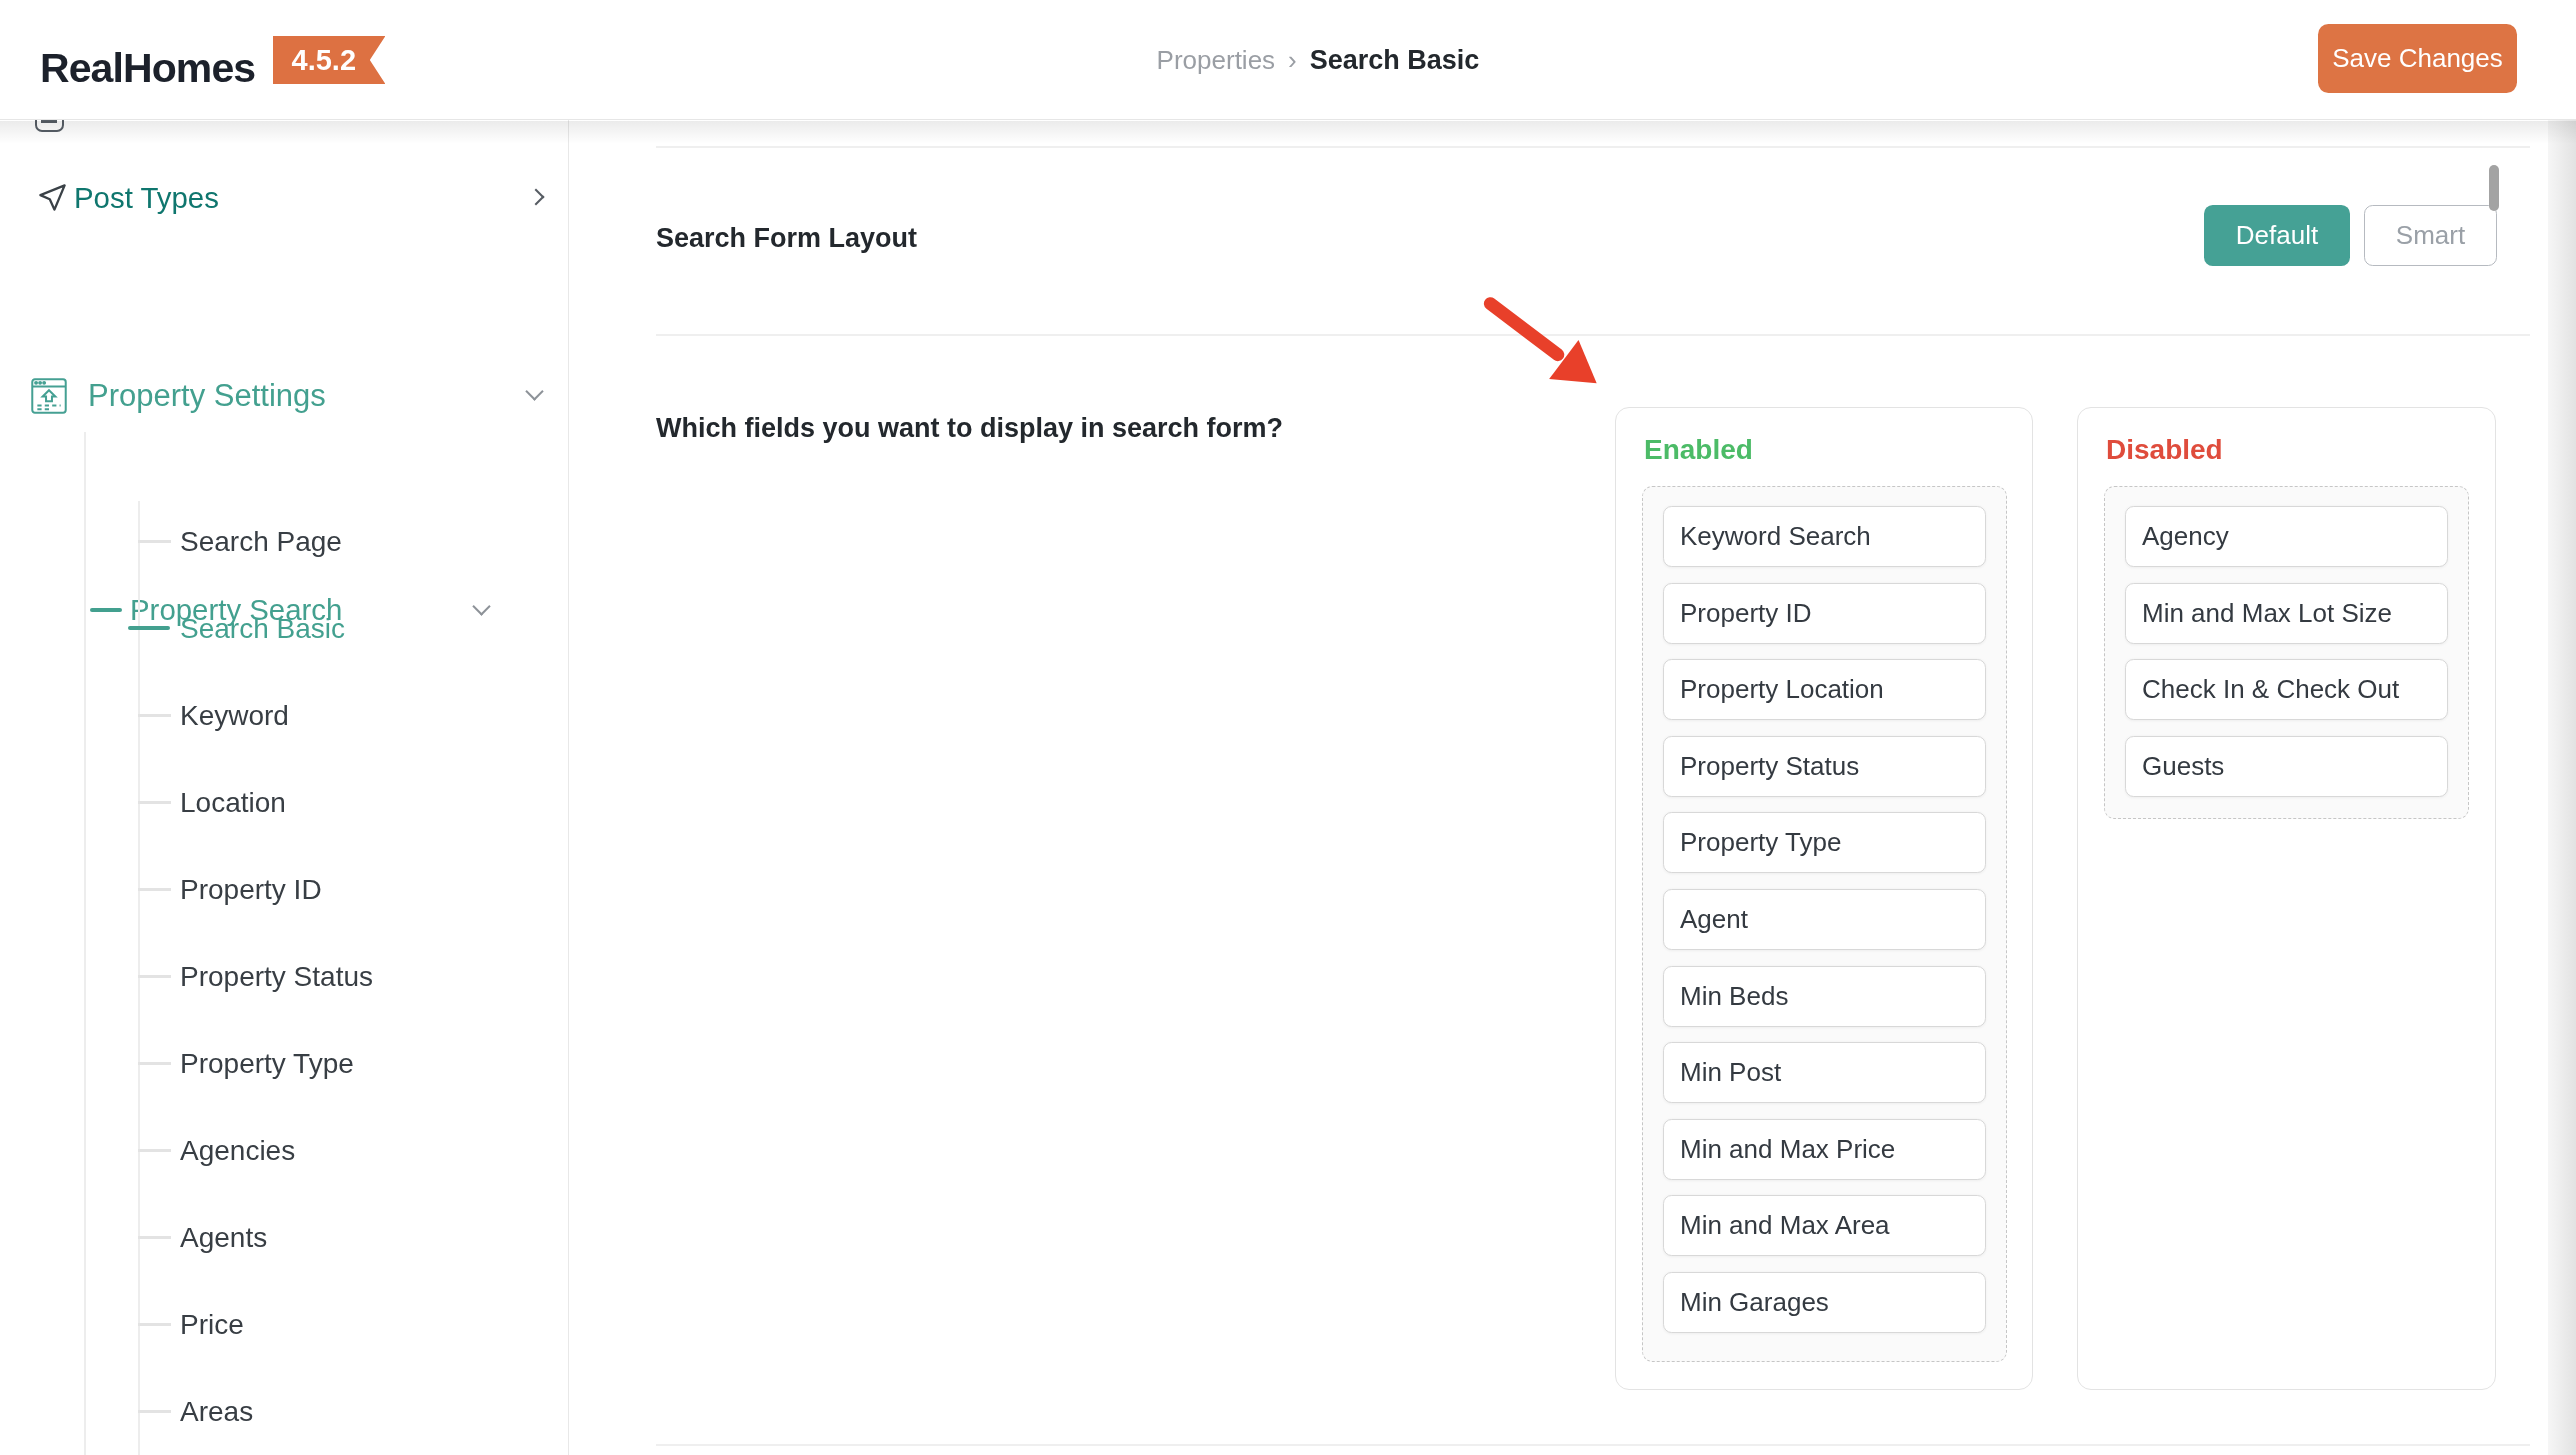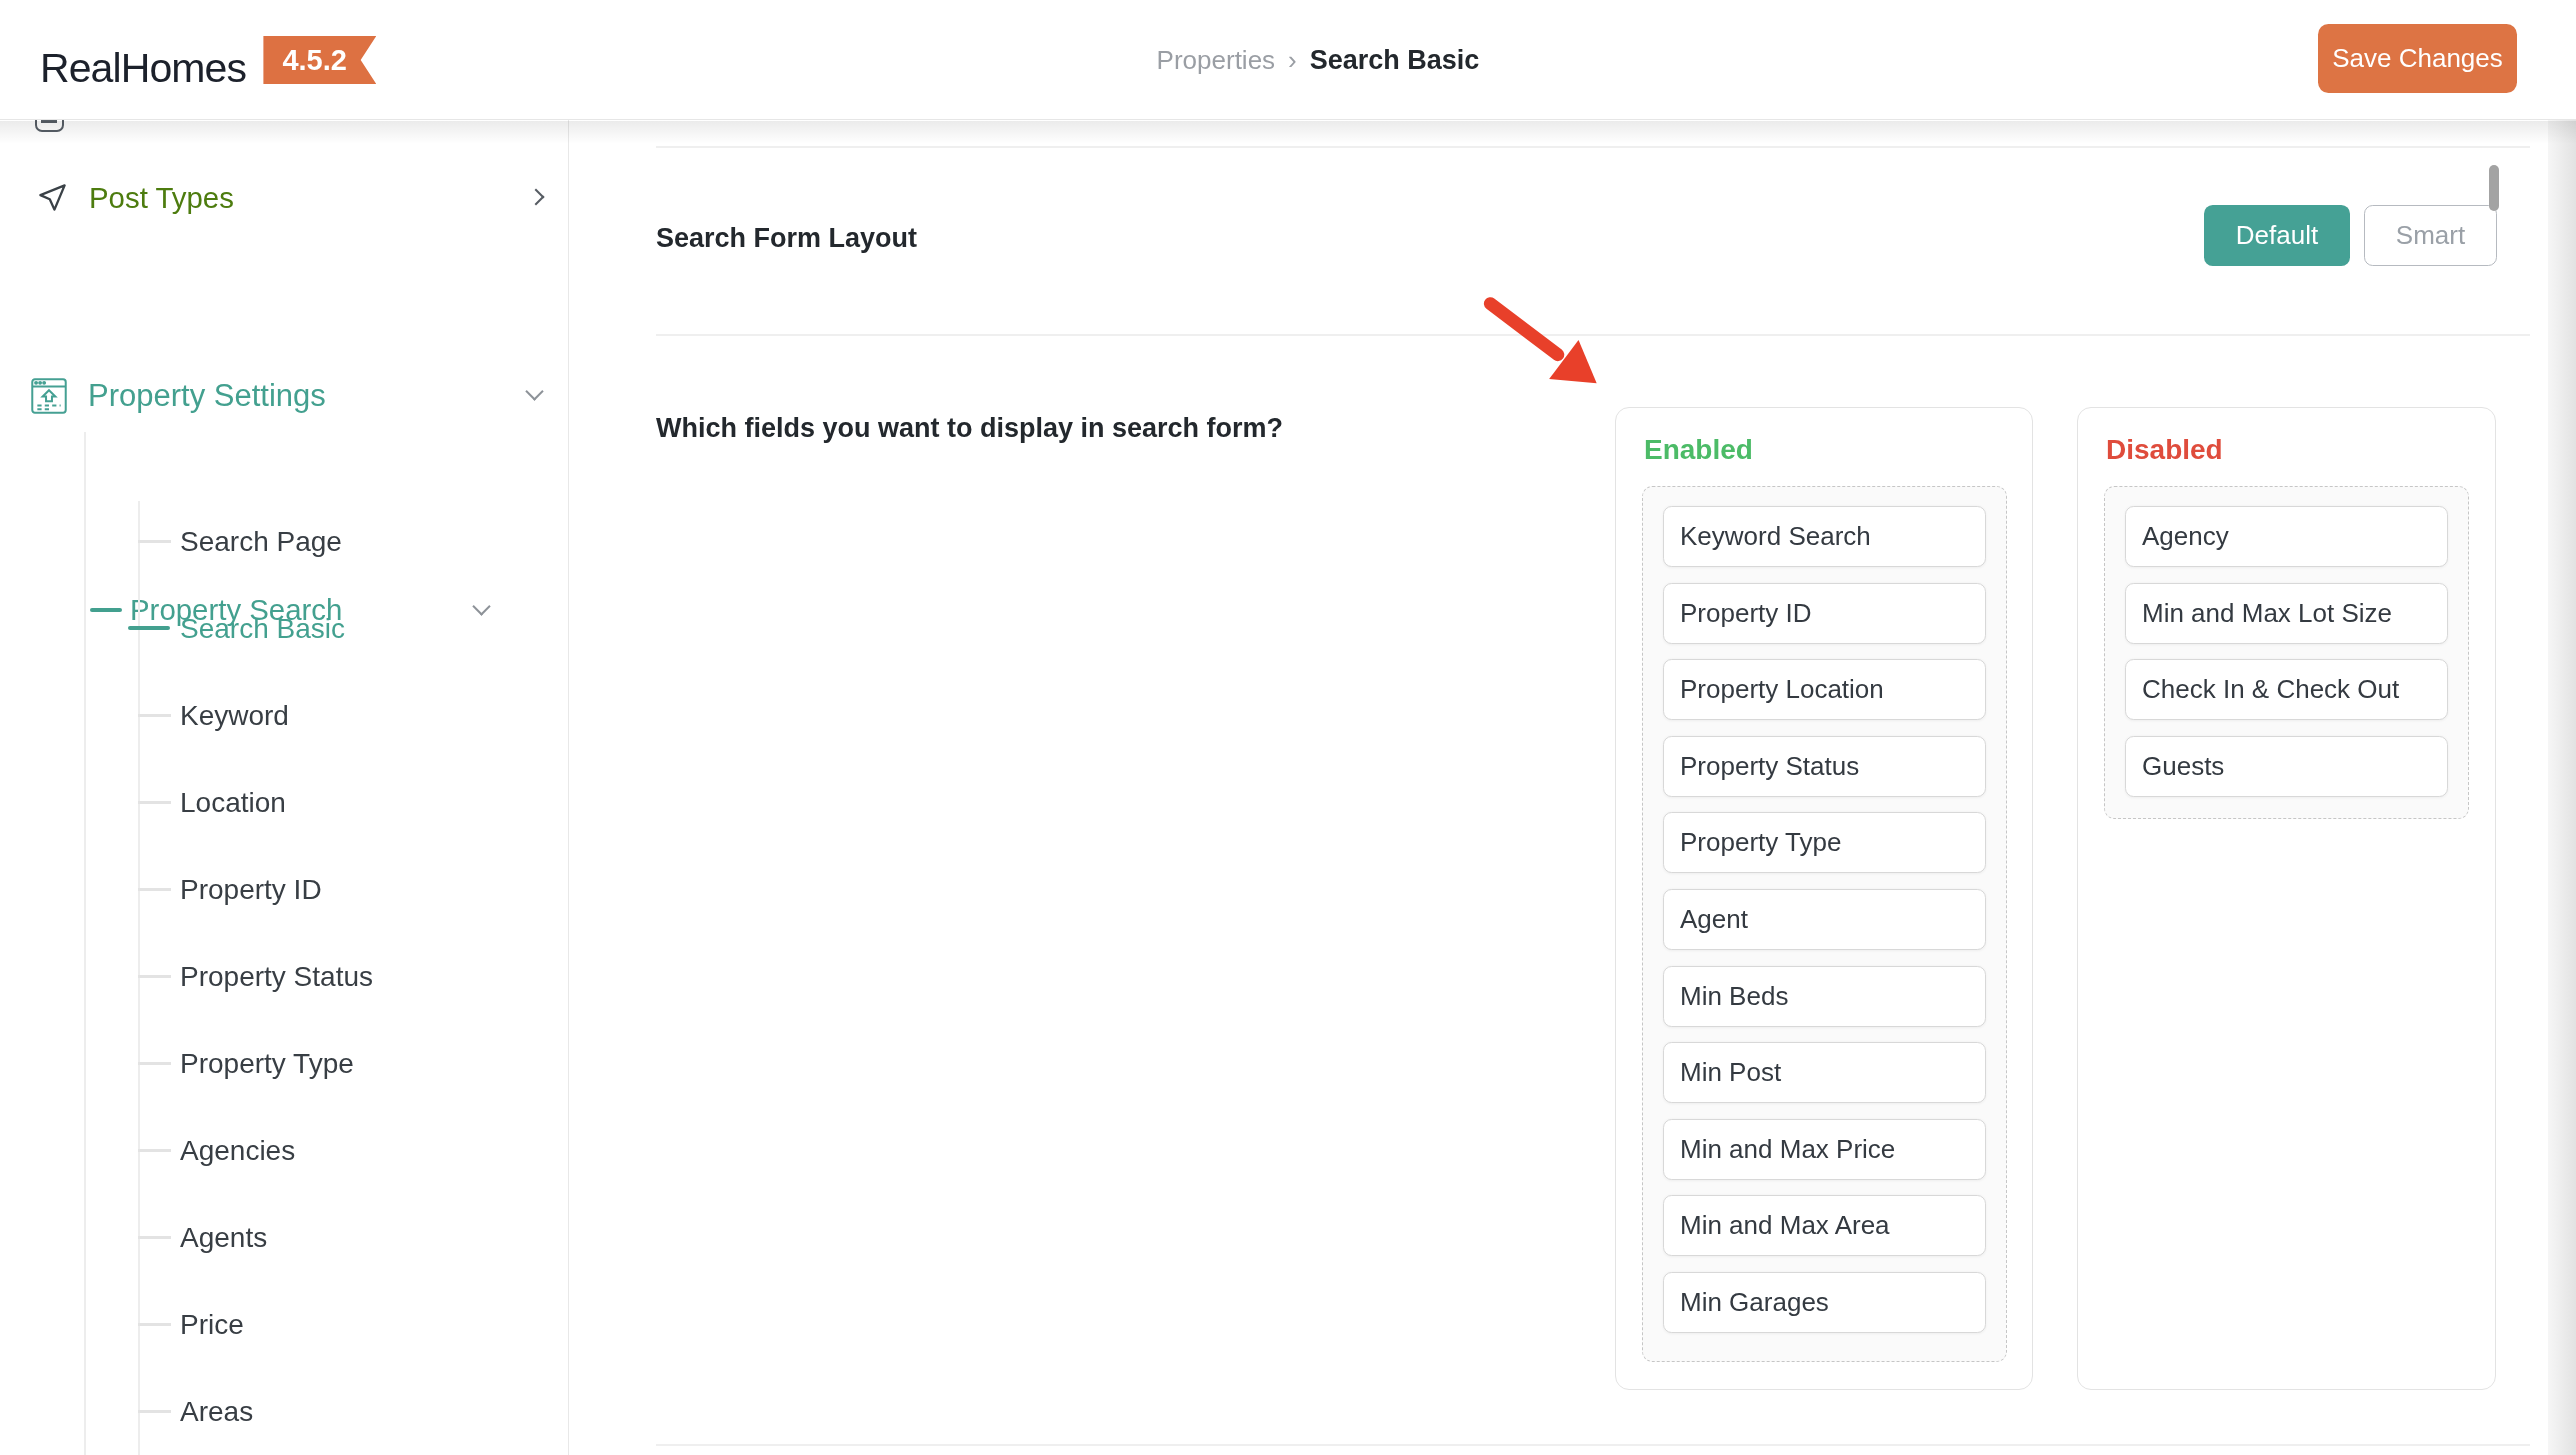--- a/index.html
+++ b/index.html
@@ -4,21 +4,21 @@
 <style>
   * { margin:0; padding:0; box-sizing:border-box; }
   html,body { width:2576px; height:1455px; overflow:hidden; background:#fff;
     font-family:"Liberation Sans", sans-serif; }
   .canvas { position:relative; width:2576px; height:1455px; background:#fff; overflow:hidden; }
 
   
   .header { position:absolute; left:0; top:0; width:2576px; height:120px; background:#fff;
     border-bottom:1.7px solid #e6e6e6; z-index:10; }
   .brand { position:absolute; left:40px; top:0; height:120px; display:flex; align-items:center; gap:17.3px; }
-  .logo { font-size:41px; font-weight:400; color:#1c212b; letter-spacing:-0.9px;margin-top:16px; }
+  .logo { font-size:41px; font-weight:700; color:#1c212b; letter-spacing:-0.9px;margin-top:16px; }
   .badge { background:#dd7142; color:#fff; font-size:29px; font-weight:700;
     padding:9.5px 29.4px 9.5px 19px; line-height:1;
     clip-path:polygon(0 0,100% 0,calc(100% - 15.6px) 50%,100% 100%,0 100%); }
   .breadcrumb { position:absolute; left:50%; top:0; transform:translateX(calc(-50% + 30px));
     height:120px; display:flex; align-items:center; gap:13px; font-size:26px; }
   .crumb-parent, .crumb-sep { color:#9a9ea4; }
   .crumb-current { color:#23282d; font-weight:700; font-size:27px; }
   .save-btn { position:absolute; right:59px; top:24px; width:199px; height:69px;
     background:#dd7444; border:none; border-radius:10.4px; color:#fff; font-size:26px;
     font-family:"Liberation Sans",sans-serif; cursor:pointer; }
@@ -27,21 +27,21 @@
 
   
   .sidebar { position:absolute; left:0; top:120px; width:569px; height:1336px; background:#fff;
     border-right:1.7px solid #e8e8e8; z-index:2; overflow:hidden; }
   .cut-icon { position:absolute; left:35px; top:-26px; width:29.4px; height:38px;
     border:2.6px solid #575e66; border-radius:7px; }
   .cut-icon .inner-line { position:absolute; left:4.3px; top:24px; width:15.6px; height:2.6px; background:#575e66; }
 
   .nav-row { position:absolute; left:0; width:569px; display:flex; align-items:center; cursor:pointer; }
   .row-post-types { top:48px; height:59px; padding-left:37px; }
-  .row-post-types .nav-label { margin-left:21px; font-size:29.4px; font-weight:500; color:#4d7c0f; }
+  .row-post-types .nav-label { margin-left:6px; font-size:29.4px; font-weight:500; color:#0f766e; }
   .row-prop-settings { top:246px; height:59px; padding-left:31px; }
   .row-prop-settings .nav-label { margin-left:21px; font-size:31px; font-weight:500; color:#43a08f; }
   .row-prop-search { top:205px; height:52px; }
   .row-prop-search .dash { position:absolute; left:90px; top:24px; width:32px; height:4.3px;
     background:#43a08f; border-radius:2.6px; }
   .row-prop-search .nav-label { margin-left:130px; font-size:29.4px; font-weight:500; color:#43a08f; }
 
   .chev-r { position:absolute; left:530px; width:12px; height:12px;
     border-top:2.6px solid #565c63; border-right:2.6px solid #565c63; transform:rotate(45deg); }
   .chev-d { position:absolute; width:13px; height:13px;

